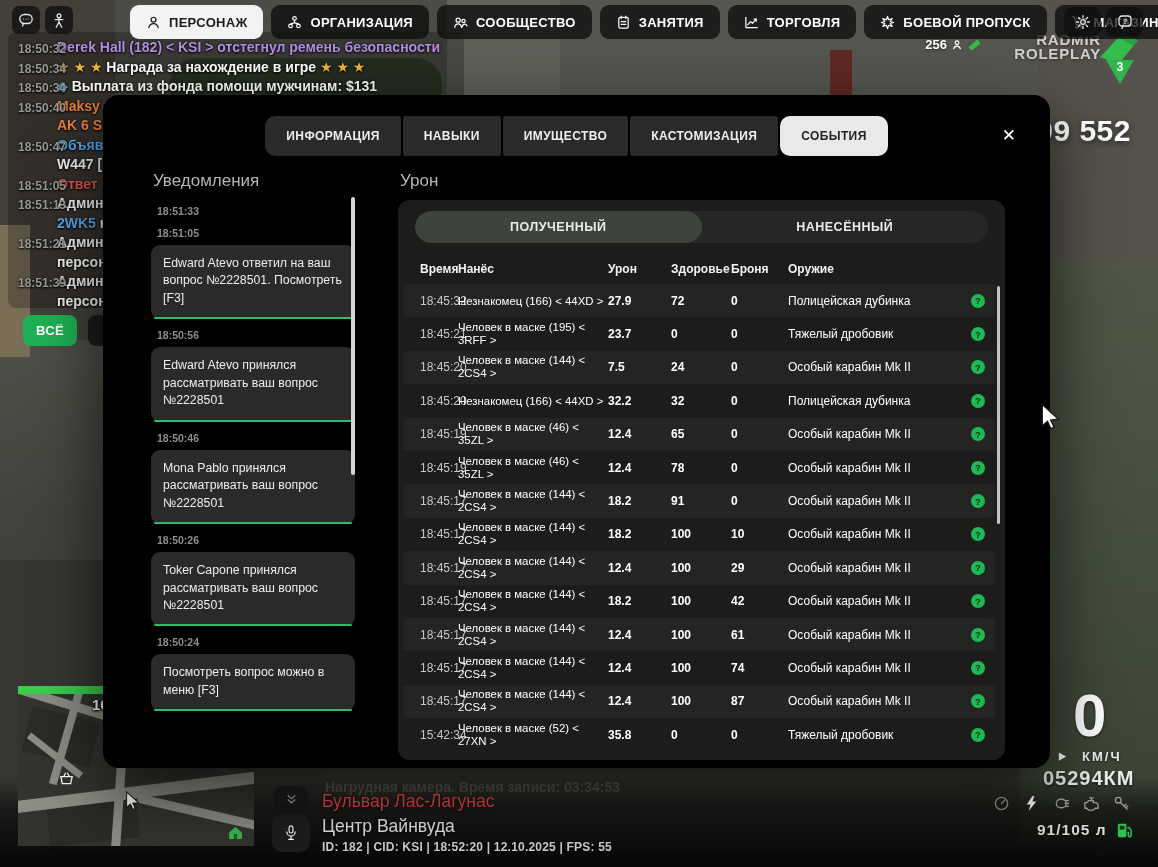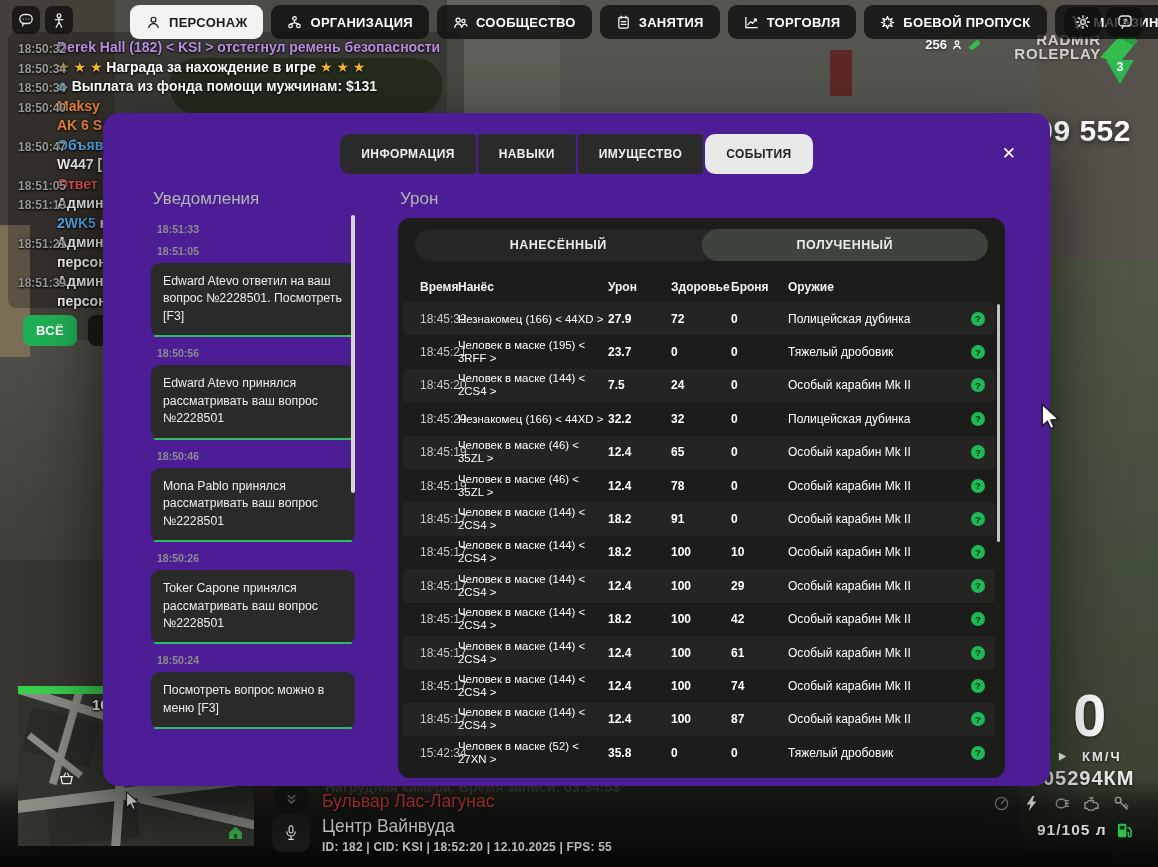--- a/index.html
+++ b/index.html
@@ -72,21 +72,21 @@
     text-shadow:0 1px 3px rgba(0,0,0,.6);}
   .speed-val{position:absolute;left:88px;top:0px;font-size:60px;font-weight:800;line-height:62px;}
   .speed-unit{position:absolute;left:72px;top:64px;display:flex;align-items:center;gap:14px;
     font-size:13px;font-weight:800;letter-spacing:2px;color:#f0f0f0;}
   .odometer{position:absolute;left:50px;top:82px;font-size:20px;font-weight:800;letter-spacing:1px;color:#ececec;margin-left:8px;}
   .veh-icons{position:absolute;left:8px;top:110px;display:flex;gap:13px;align-items:center;}
   .veh-icons svg{width:17px;height:17px;stroke:#9c9c96;fill:none;stroke-width:1.4;stroke-linecap:round;}
   .fuel{position:absolute;left:52px;top:136px;display:flex;gap:8px;
     font-size:15.5px;font-weight:800;letter-spacing:1px;color:#dcdcdc;}
   
-  .modal{position:absolute;left:103px;top:113px;width:947px;height:673px;background:#4c1d95;border-radius:16px;
+  .modal{position:absolute;left:103px;top:95px;width:947px;height:673px;background:#000000;border-radius:16px;
     z-index:40;box-shadow:0 25px 70px rgba(0,0,0,.65);overflow:hidden;}
   .mtabs{position:absolute;left:0;right:0;top:21px;display:flex;justify-content:center;gap:2px;}
   .mtab{height:40px;border:none;padding:0 21px;background:#2a2a2a;color:#efefef;font-size:12px;font-weight:700;
     letter-spacing:.4px;font-family:inherit;border-radius:3px;cursor:pointer;white-space:nowrap;}
   .mtab:first-child{border-radius:10px 3px 3px 10px;}
   .mtab.active{background:#e9e9e9;color:#232323;border-radius:10px;}
   .mclose{position:absolute;right:28px;top:29px;background:none;border:none;color:#fff;font-size:17px;
     font-weight:700;cursor:pointer;font-family:inherit;}
   .notif-title{position:absolute;left:50px;top:76px;font-size:17px;color:#b5b5b5;}
   .notif-list{position:absolute;left:48px;top:100px;width:204px;height:576px;overflow:hidden;}
@@ -265,20 +265,21 @@
   <path d="M4 30L26 6l14 8-18 22z" fill="#34bd4c"></path>
   <path d="M26 6l14 8-4 5-14-8z" fill="#2a9e40"></path>
 </svg>
 <div class="brandbadge">3</div>
 
 <div class="modal">
   <div class="mtabs" id="modal-tabs">
       <button class="mtab">ИНФОРМАЦИЯ</button>
       <button class="mtab">НАВЫКИ</button>
       <button class="mtab">ИМУЩЕСТВО</button>
+      <button class="mtab">КАСТОМИЗАЦИЯ</button>
       <button class="mtab active">СОБЫТИЯ</button>
     </div>
   <button class="mclose">✕</button>
   <div class="notif-title">Уведомления</div>
   <div class="notif-list" id="notif-list">
       <div class="ntime">18:51:33</div>
       <div class="ntime">18:51:05</div>
       <div class="ncard">Edward Atevo ответил на ваш вопрос №2228501. Посмотреть [F3]</div>
       <div class="ntime">18:50:56</div>
       <div class="ncard">Edward Atevo принялся рассматривать ваш вопрос №2228501</div>
@@ -286,22 +287,22 @@
       <div class="ncard">Mona Pablo принялся рассматривать ваш вопрос №2228501</div>
       <div class="ntime">18:50:26</div>
       <div class="ncard">Toker Capone принялся рассматривать ваш вопрос №2228501</div>
       <div class="ntime">18:50:24</div>
       <div class="ncard">Посмотреть вопрос можно в меню [F3]</div>
     </div>
   <div class="notif-scroll"></div>
   <div class="dmg-title">Урон</div>
   <div class="dmg-panel">
     <div class="dmg-toggle" id="dmg-toggle">
+        <div class="tgseg active">ПОЛУЧЕННЫЙ</div>
         <div class="tgseg">НАНЕСЁННЫЙ</div>
-        <div class="tgseg active">ПОЛУЧЕННЫЙ</div>
       </div>
     <div class="dmg-head" id="dmg-head">
         <span style="left: 22px;">Время</span>
         <span style="left: 60px;">Нанёс</span>
         <span style="left: 210px;">Урон</span>
         <span style="left: 273px;">Здоровье</span>
         <span style="left: 333px;">Броня</span>
         <span style="left: 390px;">Оружие</span>
       </div>
     <div class="dmg-rows" id="dmg-rows">

